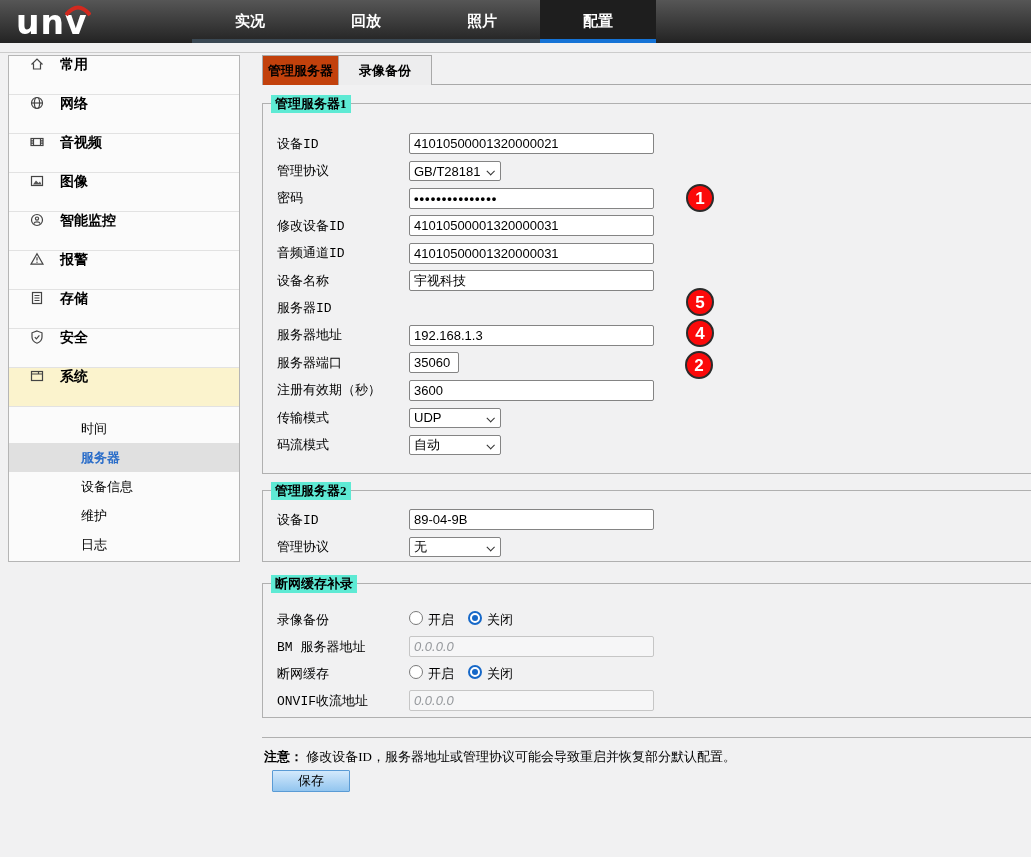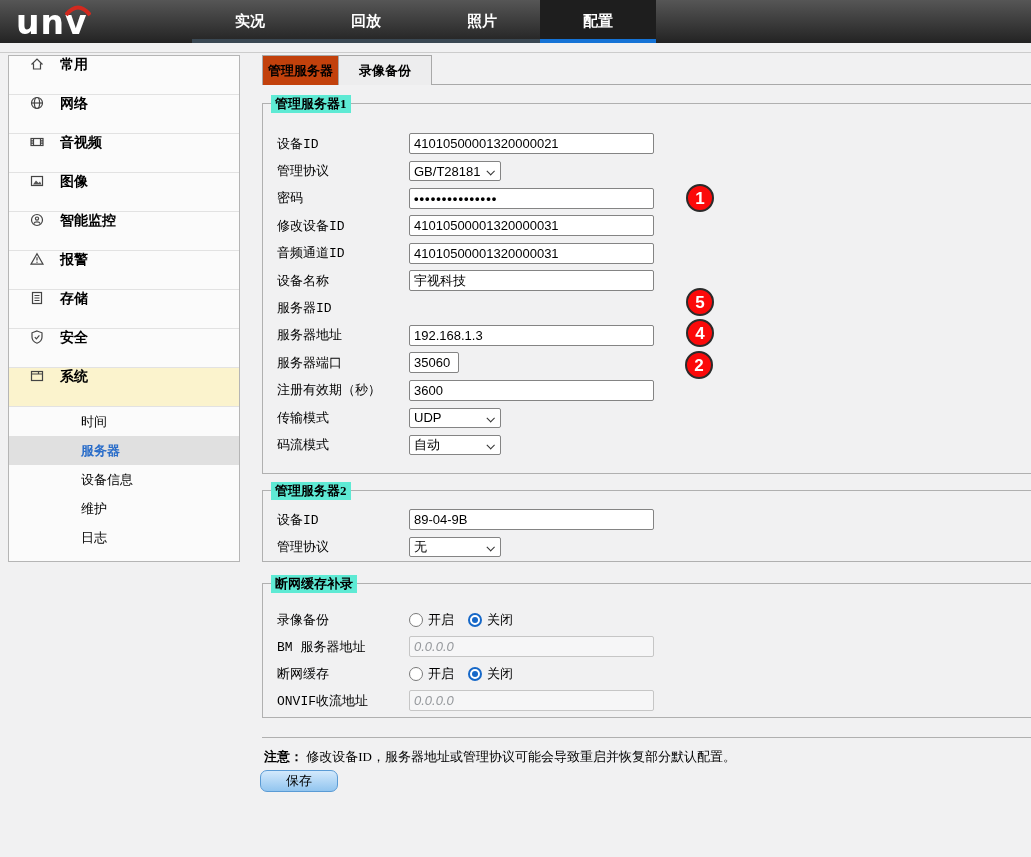--- a/index.html
+++ b/index.html
@@ -41,21 +41,21 @@
     position:absolute; left:8px; top:55px; width:232px; height:507px;
     background:#fbfbfb; border:1px solid #b5b5b5;
   }
   .side-item {
     height:39px; display:flex; align-items:flex-start;
     border-bottom:1px solid #e2e2e2; cursor:pointer;
   }
   .side-item .ic { width:16px; height:16px; margin-left:20px; flex:none; }
   .side-item .side-label { margin-left:15px; font-weight:bold; font-size:14px; }
   .side-item.active { background:#fbf3cd; }
-  .sub-list { }
+  .sub-list { padding-top:7px; }
   .sub-item {
     height:29px; line-height:29px; padding-left:72px; font-size:13px; cursor:pointer;
   }
   .sub-item.active { background:#e0e0e0; color:#2a6dc9; font-weight:bold; }
 
   
   .ctab-line { position:absolute; left:338px; top:84px; width:693px; height:1px; background:#a9a9a9; }
   .ctab {
     position:absolute; top:55px; height:30px; display:flex; align-items:center; justify-content:center;
     font-weight:bold; font-size:13px; cursor:pointer;
@@ -101,40 +101,40 @@
     position:relative; cursor:pointer; font-size:13px;
   }
   .sel .chev {
     position:absolute; right:7px; top:7px; width:6px; height:6px;
     border-right:1.6px solid #333; border-bottom:1.6px solid #333;
     transform:rotate(45deg) translateY(-1px);
   }
 
   
   .radio-group { display:flex; align-items:center; gap:14px; }
-  .radio-opt { display:flex; align-items:center; gap:5px; cursor:pointer; }
+  .radio-opt { display:flex; align-items:flex-start; gap:5px; cursor:pointer; }
   .rdo {
     width:14px; height:14px; border-radius:50%; border:1px solid #7a7a7a;
     background:#fff; position:relative; flex:none;
   }
   .rdo.on { border:2px solid #1668c8; }
   .rdo.on::after {
     content:""; position:absolute; left:2px; top:2px; width:6px; height:6px;
     border-radius:50%; background:#1668c8;
   }
   .radio-opt .ropt-label { font-family:"Liberation Serif", serif; }
 
   
   .sepline { position:absolute; left:262px; top:737px; width:1200px; height:1px; background:#b0b0b0; }
   .note { position:absolute; left:264px; top:748px; font-family:"Liberation Serif", serif; font-size:13px; }
   .note b { font-weight:bold; }
   .save-btn {
-    position:absolute; left:260px; top:770px; width:78px; height:22px;
+    position:absolute; left:272px; top:770px; width:78px; height:22px;
     background:linear-gradient(#d3e9fc,#92c5ef); border:1px solid #5a9bd5;
-    border-radius:7px; font-size:13px; color:#000; cursor:pointer;
+    border-radius:1px; font-size:13px; color:#000; cursor:pointer;
     font-family:"Liberation Sans", sans-serif;
   }
 
   
   .badge {
     position:absolute; width:28px; height:28px; border-radius:50%;
     background:#fb0a0a; border:2px solid #2b2b2b; color:#fff;
     font-weight:bold; font-size:17px; text-align:center; line-height:25px;
     font-family:"Liberation Sans", sans-serif; z-index:5;
   }

